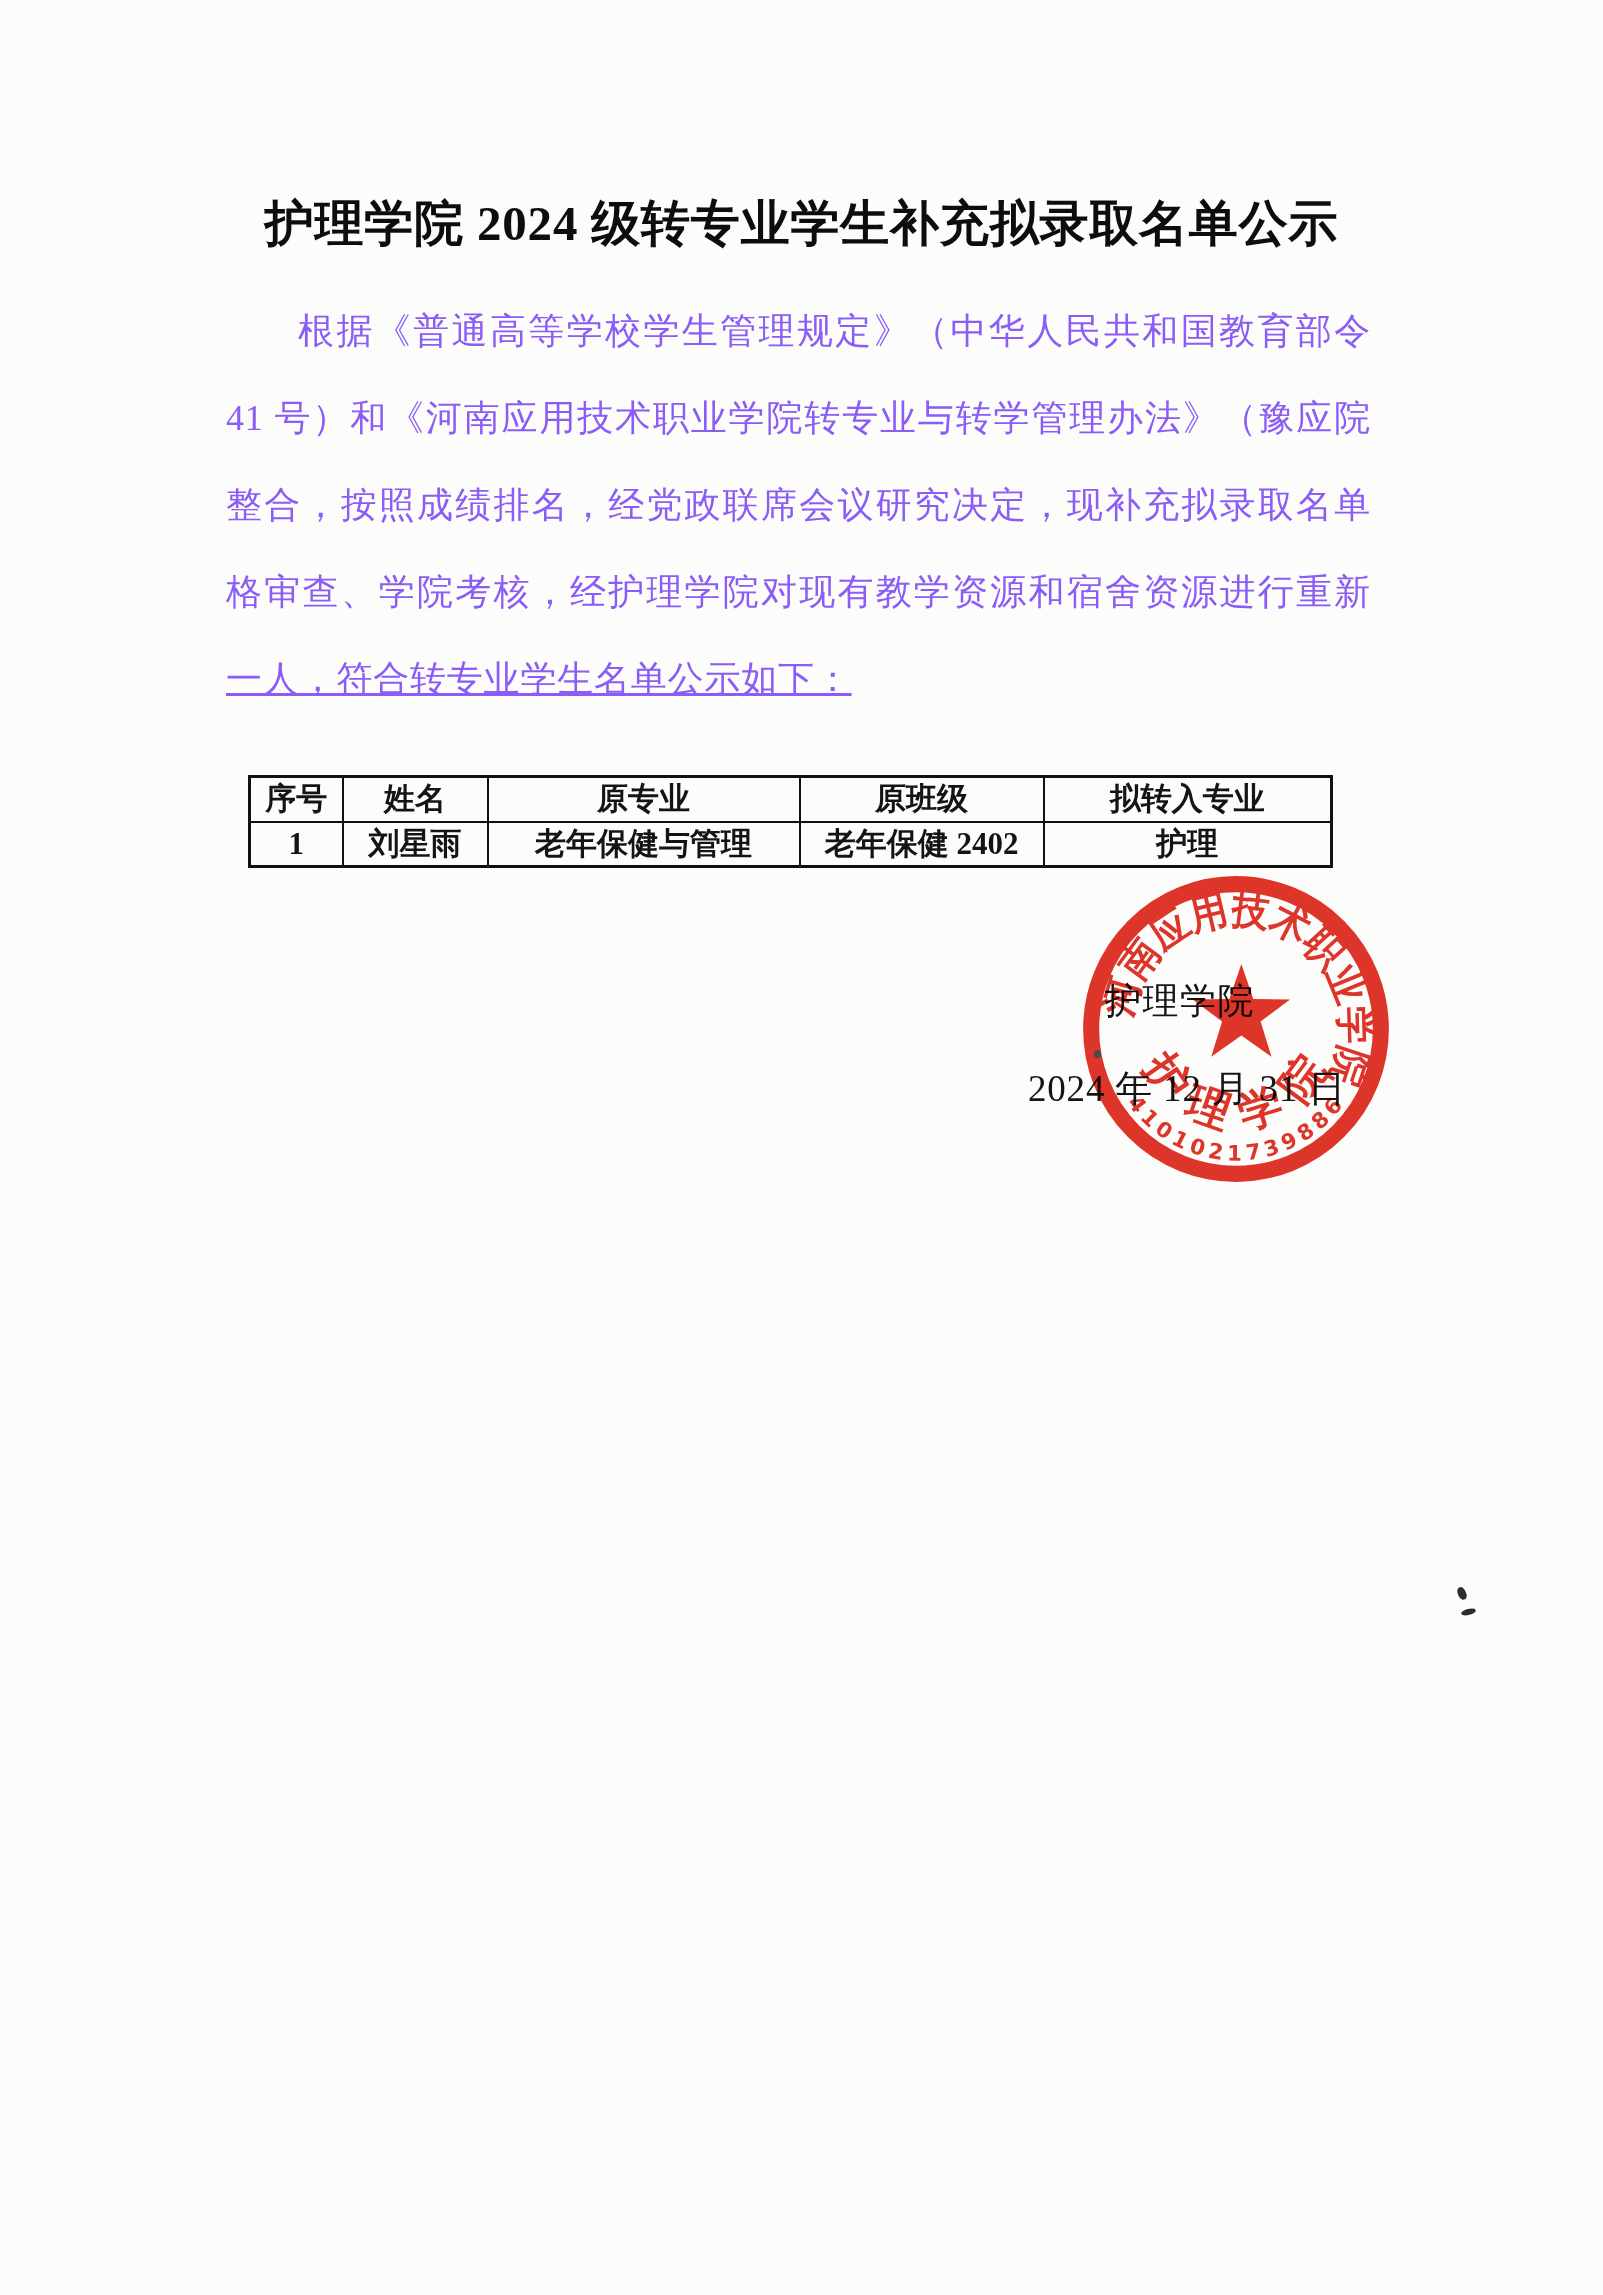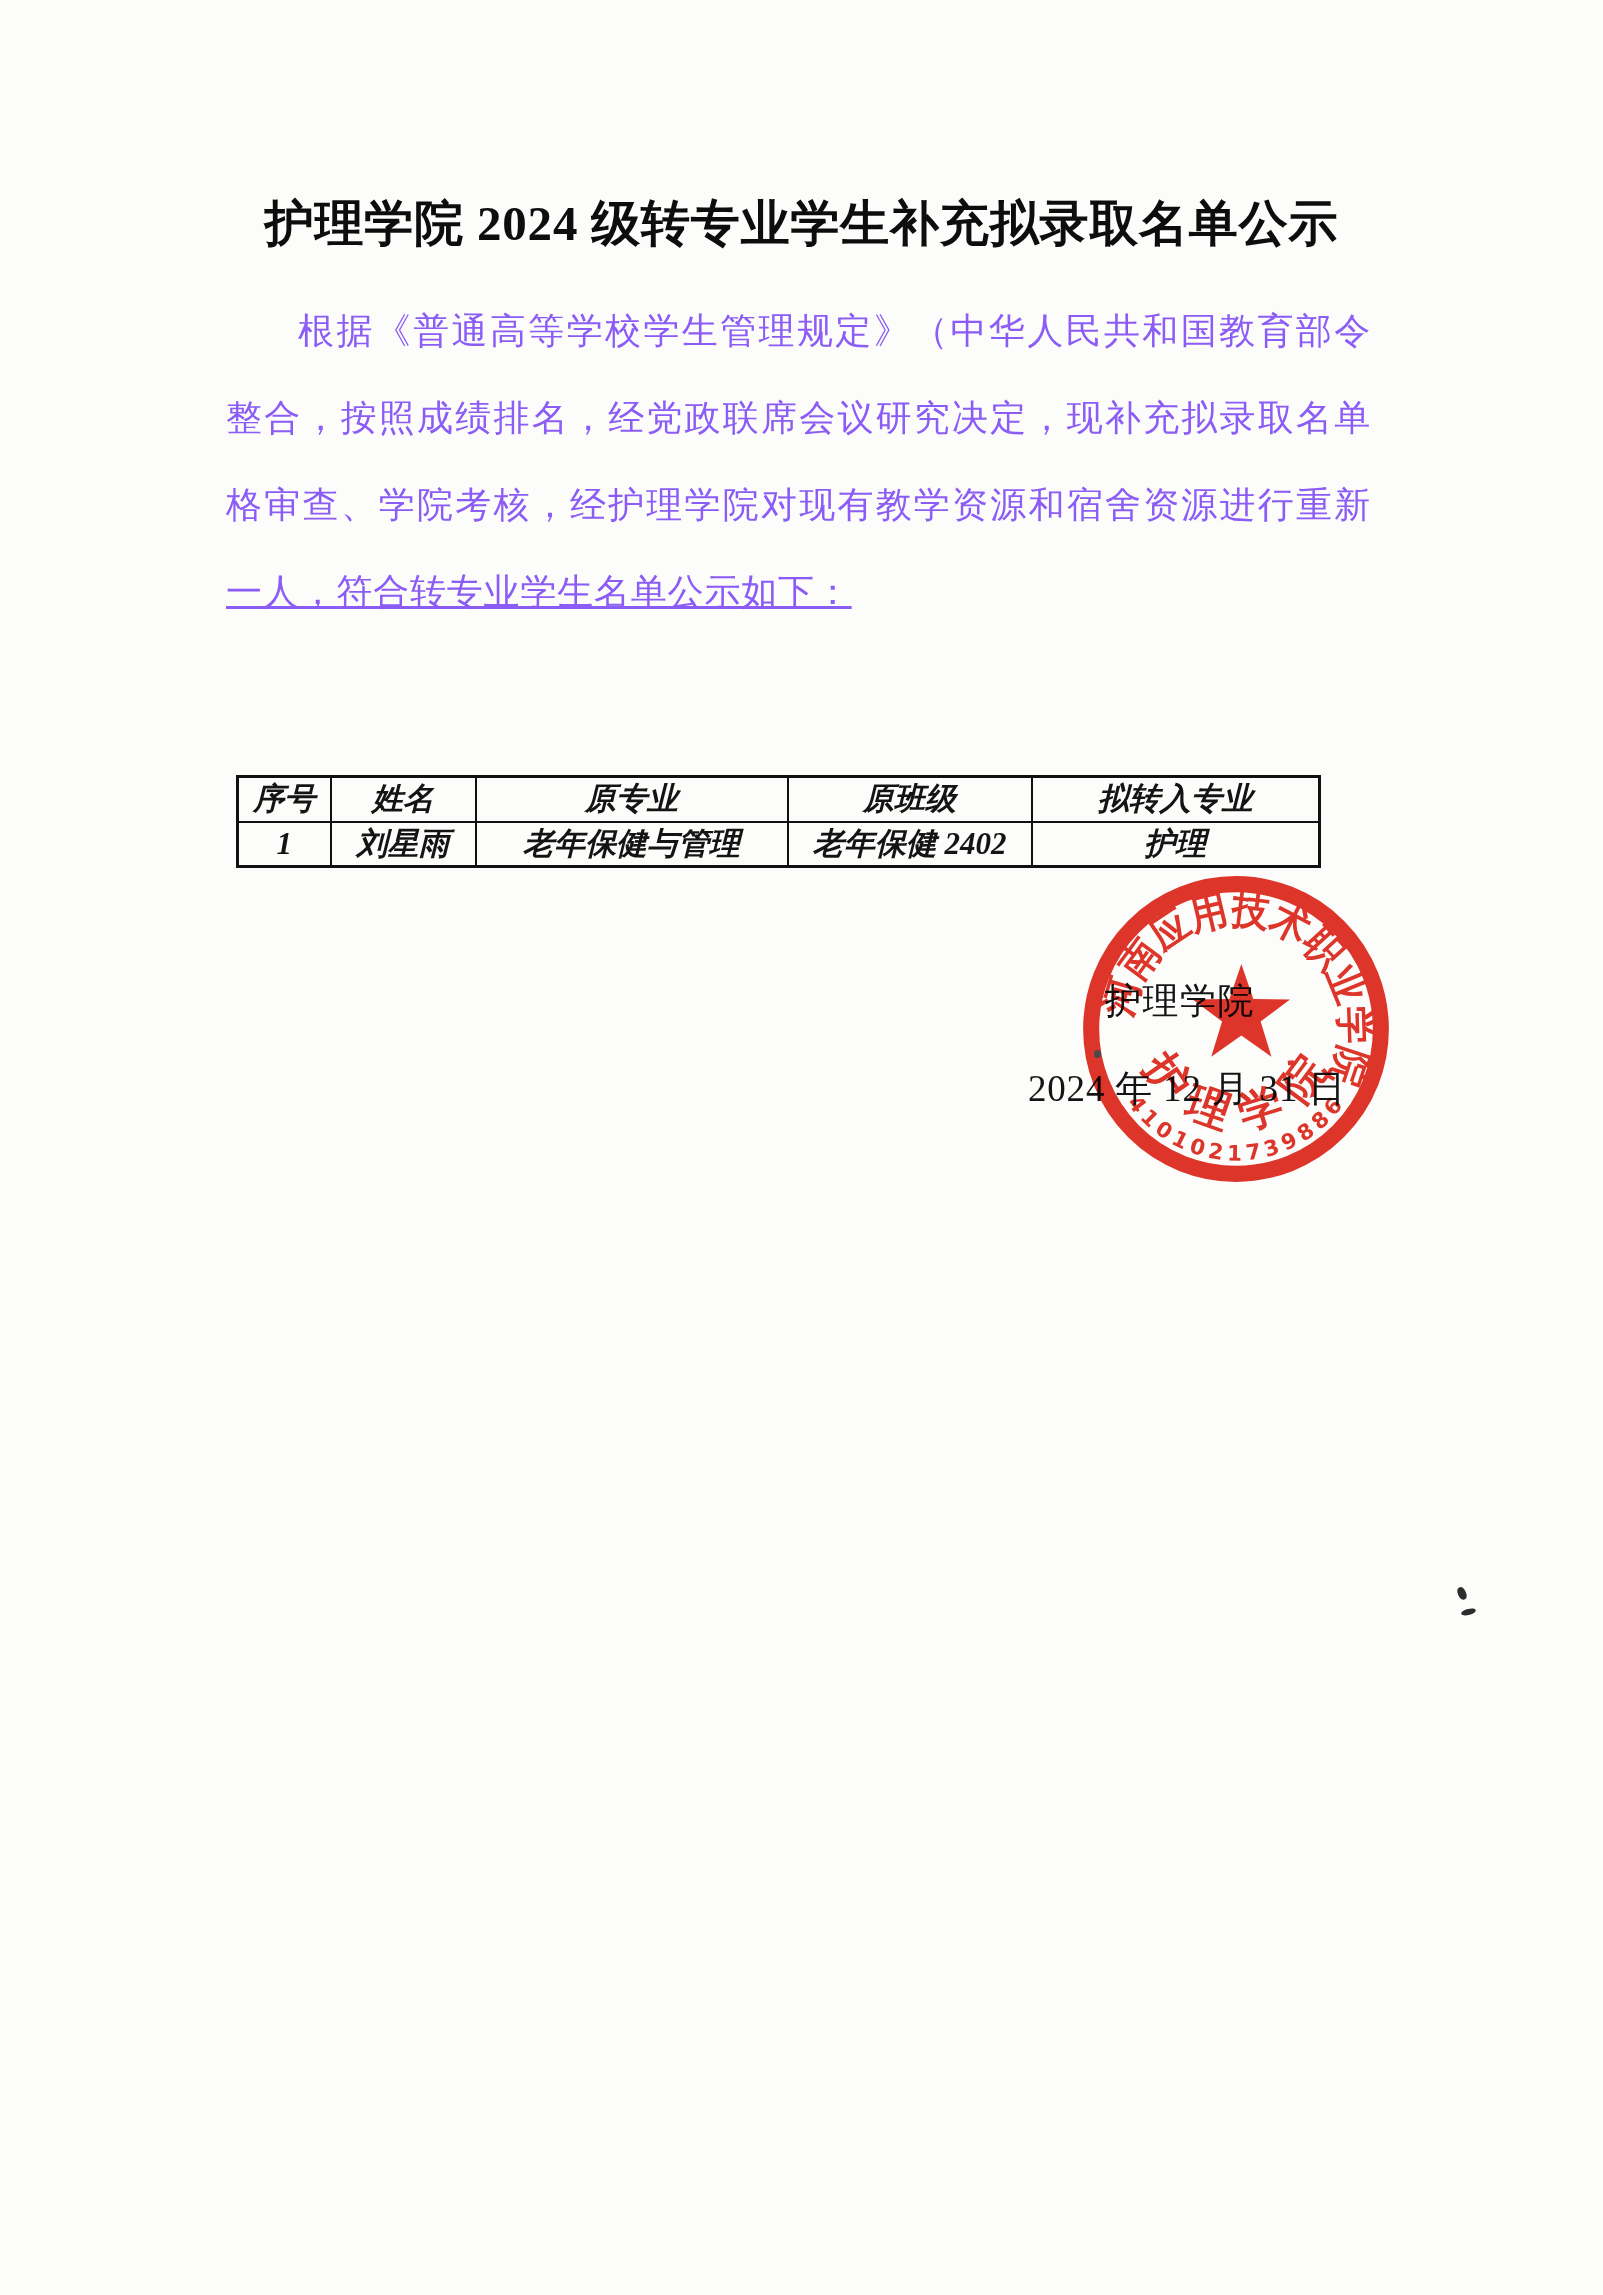--- a/index.html
+++ b/index.html
@@ -38,27 +38,26 @@
     color: #8b5cf6;
     text-align: justify;
     text-align-last: justify;
     letter-spacing: 0.8px;
     white-space: nowrap;
   }
   .body-line.first { text-indent: 72px; }
   .body-line.last  { text-align-last: left; text-decoration: underline; }
   table.roster {
     position: absolute;
-    left: 236px;
+    left: 248px;
     top: 775px;
     width: 1081px;
     border-collapse: collapse;
     table-layout: fixed;
     border: 3.1px solid #111;
-    font-style: italic;
   }
   table.roster th, table.roster td {
     border: 2.3px solid #111;
     text-align: center;
     vertical-align: middle;
     padding: 0;
     font-size: 31px;
     overflow: hidden;
     white-space: nowrap;
   }
@@ -104,20 +103,21 @@
 </style>
 </head>
 <body>
 
 <div class="page">
 
   <h1 class="title">护理学院 2024 级转专业学生补充拟录取名单公示</h1>
 
   <div class="body-block">
     <div class="body-line first">根据《普通高等学校学生管理规定》（中华人民共和国教育部令</div>
+    <div class="body-line">41 号）和《河南应用技术职业学院转专业与转学管理办法》（豫应院</div>
     <div class="body-line">整合，按照成绩排名，经党政联席会议研究决定，现补充拟录取名单</div>
     <div class="body-line">格审查、学院考核，经护理学院对现有教学资源和宿舍资源进行重新</div>
     <div class="body-line last">一人，符合转专业学生名单公示如下：</div>
   </div>
 
   <table class="roster">
     <colgroup>
       <col style="width:93px">
       <col style="width:145px">
       <col style="width:312px">

